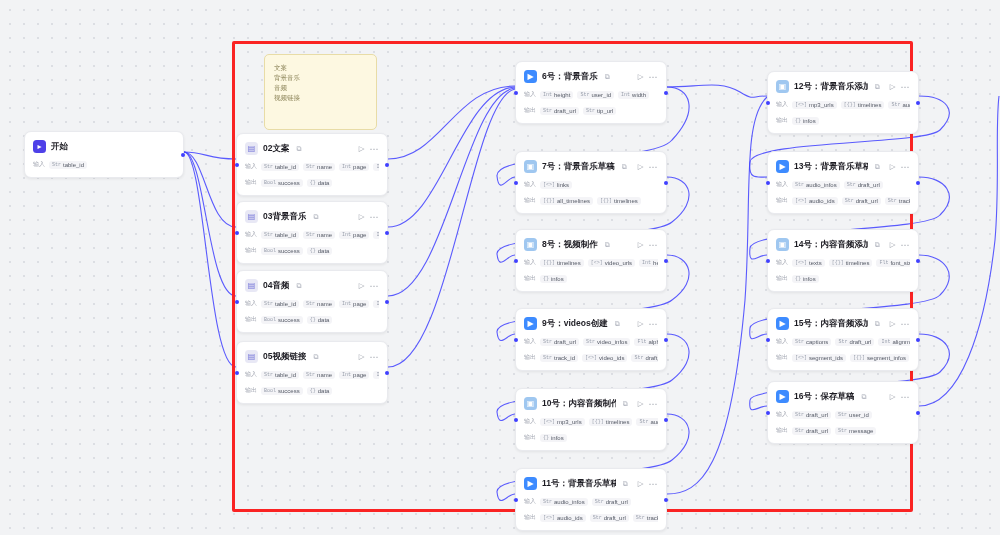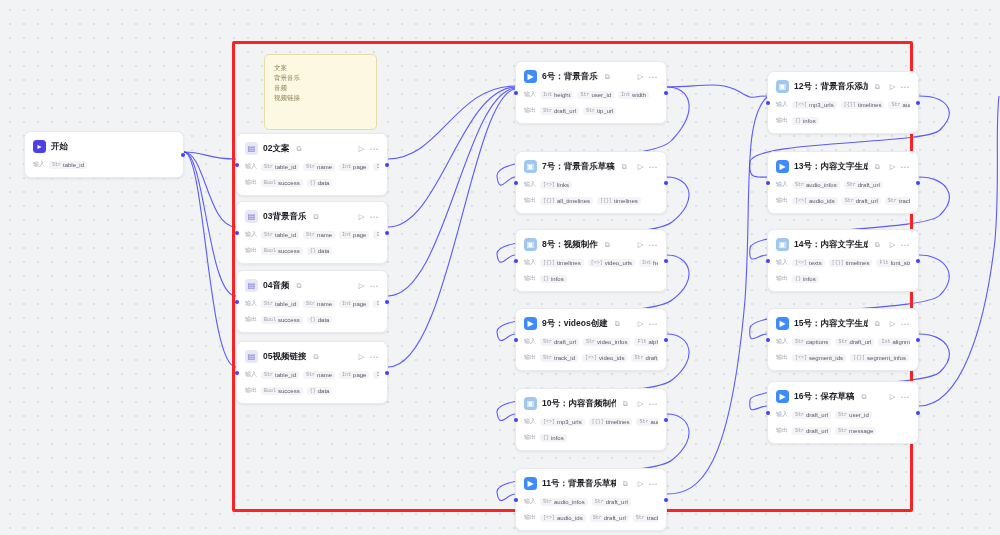--- a/index.html
+++ b/index.html
@@ -527,21 +527,21 @@
             <span class="ty">{}</span>
             <span>infos</span>
           </span>
         </div>
         <span class="port in"></span>
         <span class="port out"></span>
       </div>
       <div class="node" style="left: 767px; top: 151px; width: 152px; min-height: 52px;">
         <div class="node-head">
           <span class="node-ico" style="background: rgb(61, 139, 255); color: rgb(255, 255, 255);">▶</span>
-          <span class="node-title">13号：内容文字生成</span>
+          <span class="node-title">13号：背景音乐草稿</span>
           <span class="mini-ico">⧉</span>
           <span class="head-spacer"></span>
           <span class="run-ico">▷</span>
           <span class="dots-ico">⋯</span>
         </div>
         <div class="io-row">
           <span class="io-label">输入</span>
           <span class="chip">
             <span class="ty">Str</span>
             <span>audio_infos</span>
@@ -565,21 +565,21 @@
             <span class="ty">Str</span>
             <span>track_id</span>
           </span>
         </div>
         <span class="port in"></span>
         <span class="port out"></span>
       </div>
       <div class="node" style="left: 767px; top: 229px; width: 152px; min-height: 52px;">
         <div class="node-head">
           <span class="node-ico" style="background: rgb(159, 199, 240); color: rgb(255, 255, 255);">▣</span>
-          <span class="node-title">14号：内容文字生成</span>
+          <span class="node-title">14号：内容音频添加</span>
           <span class="mini-ico">⧉</span>
           <span class="head-spacer"></span>
           <span class="run-ico">▷</span>
           <span class="dots-ico">⋯</span>
         </div>
         <div class="io-row">
           <span class="io-label">输入</span>
           <span class="chip">
             <span class="ty">[&lt;&gt;]</span>
             <span>texts</span>
@@ -599,21 +599,21 @@
             <span class="ty">{}</span>
             <span>infos</span>
           </span>
         </div>
         <span class="port in"></span>
         <span class="port out"></span>
       </div>
       <div class="node" style="left: 767px; top: 308px; width: 152px; min-height: 52px;">
         <div class="node-head">
           <span class="node-ico" style="background: rgb(61, 139, 255); color: rgb(255, 255, 255);">▶</span>
-          <span class="node-title">15号：内容文字生成</span>
+          <span class="node-title">15号：内容音频添加</span>
           <span class="mini-ico">⧉</span>
           <span class="head-spacer"></span>
           <span class="run-ico">▷</span>
           <span class="dots-ico">⋯</span>
         </div>
         <div class="io-row">
           <span class="io-label">输入</span>
           <span class="chip">
             <span class="ty">Str</span>
             <span>captions</span>

